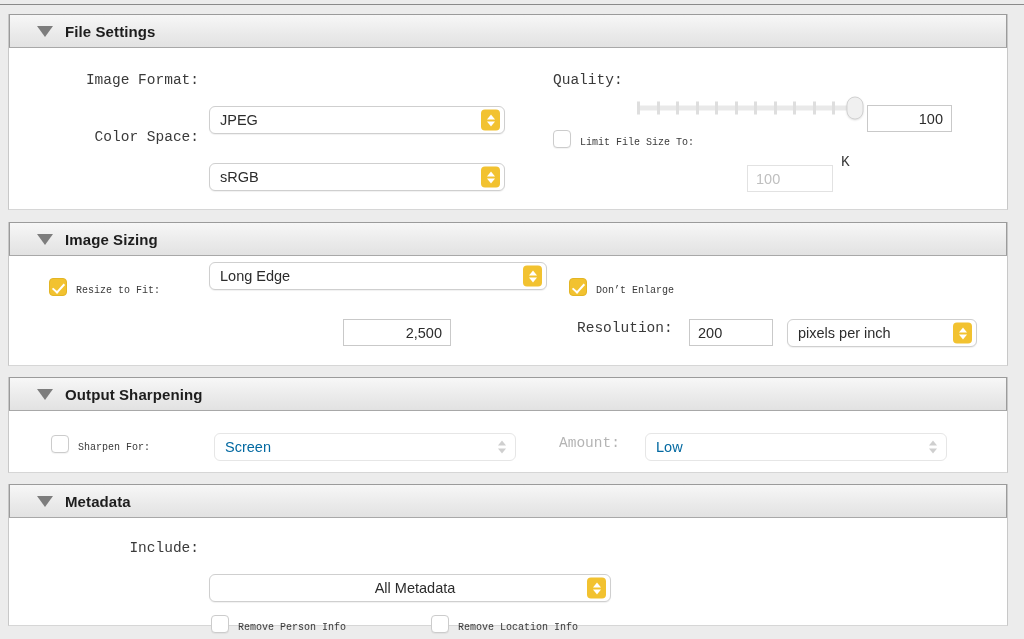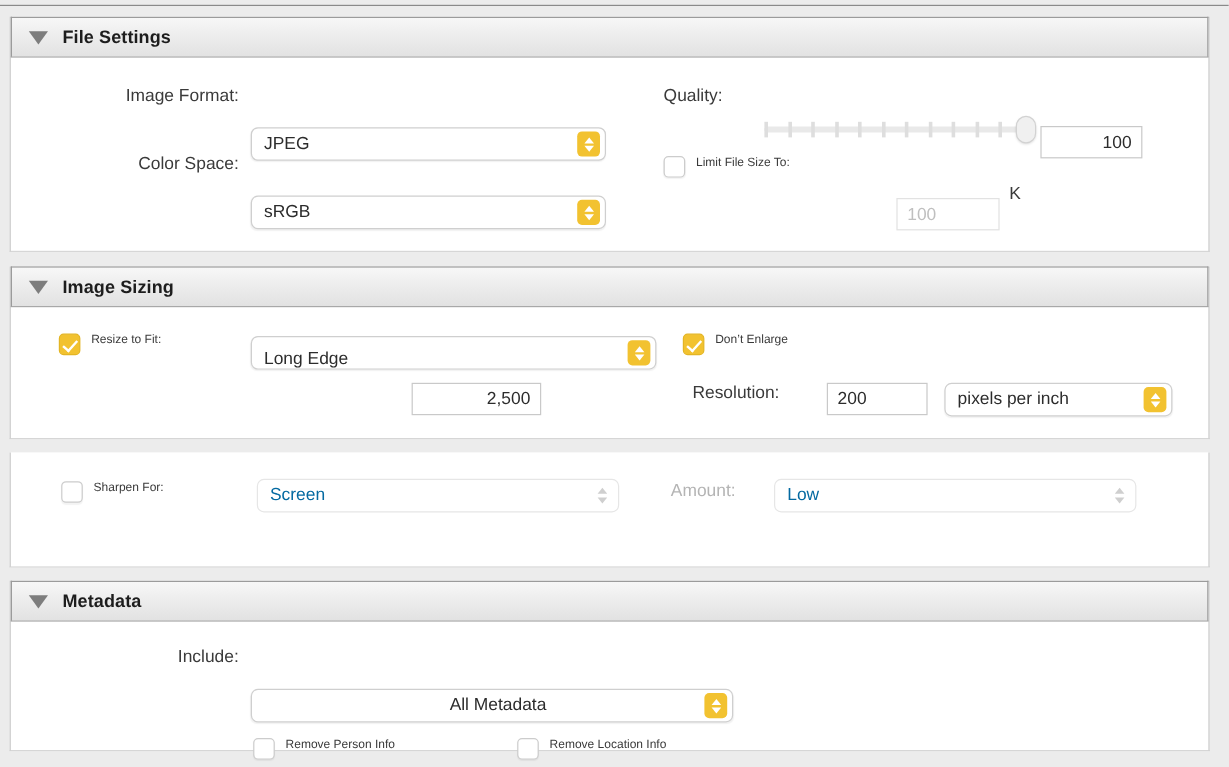--- a/index.html
+++ b/index.html
@@ -26,38 +26,38 @@
     border-right: 1px solid #c8c8c8;
     border-bottom: 1px solid #d6d6d6;
   }
   .sect-header {
     position: relative;
     height: 34px;
     background: linear-gradient(to bottom, #f7f7f7 0%, #ebebeb 55%, #e2e2e2 100%);
     border: 1px solid #9b9b9b;
     border-bottom: 1px solid #a8a8a8;
     display: flex; align-items: center;
-    padding-left: 14px;
+    padding-left: 27px;
   }
   .tri {
     width: 0; height: 0;
     border-left: 8px solid transparent;
     border-right: 8px solid transparent;
     border-top: 11px solid #7d7d7d;
     margin-right: 12px;
     flex: none;
   }
   .sect-title {
     font-size: 15px; font-weight: bold; color: #1d1d1d;
     letter-spacing: 0.1px;
   }
   .sect-body { position: relative; }
 
   
-  .row { position: absolute; display: flex; align-items: flex-start; }
+  .row { position: absolute; display: flex; align-items: flex-end; font-family: Liberation Mono, monospace; }
   .lbl {
     font-size: 14.5px; color: #3a3a3a; white-space: nowrap;
   }
   .lbl.right { text-align: right; }
   .lbl.dim { color: #b4b4b4; }
 
   
   .popup {
     position: relative;
     height: 28px;
@@ -215,21 +215,21 @@
     <div class="sect-header">
       <span class="tri"></span>
       <span class="sect-title">Image Sizing</span>
     </div>
     <div class="sect-body" style="height:108px;">
 
       <div class="row" style="left:40px; top:22px;">
         <span class="cb on"></span>
         <span class="cb-label">Resize to Fit:</span>
       </div>
-      <div class="popup" style="position:absolute; left:200px; top:24px; width:338px;align-items:flex-end;">
+      <div class="popup" style="position:absolute; left:200px; top:6px; width:338px;">
         <span>Long Edge</span>
         <span class="stepper">
             <i class="up"></i>
             <i class="down"></i>
           </span>
       </div>
 
       <div class="row" style="left:560px; top:22px;">
         <span class="cb on"></span>
         <span class="cb-label">Don’t Enlarge</span>
@@ -250,20 +250,24 @@
         <span class="stepper">
             <i class="up"></i>
             <i class="down"></i>
           </span>
       </div>
 
     </div>
   </div>
 
   <div class="panel" style="top:377px; height:96px;">
+    <div class="sect-header">
+      <span class="tri"></span>
+      <span class="sect-title">Output Sharpening</span>
+    </div>
     <div class="sect-body" style="height:60px;">
 
       <div class="row" style="left:42px; top:24px;">
         <span class="cb off"></span>
         <span class="cb-label">Sharpen For:</span>
       </div>
       <div class="popup dim" style="position:absolute; left:205px; top:22px; width:302px;">
         <span>Screen</span>
         <span class="chev-dim">
             <i class="up"></i>

